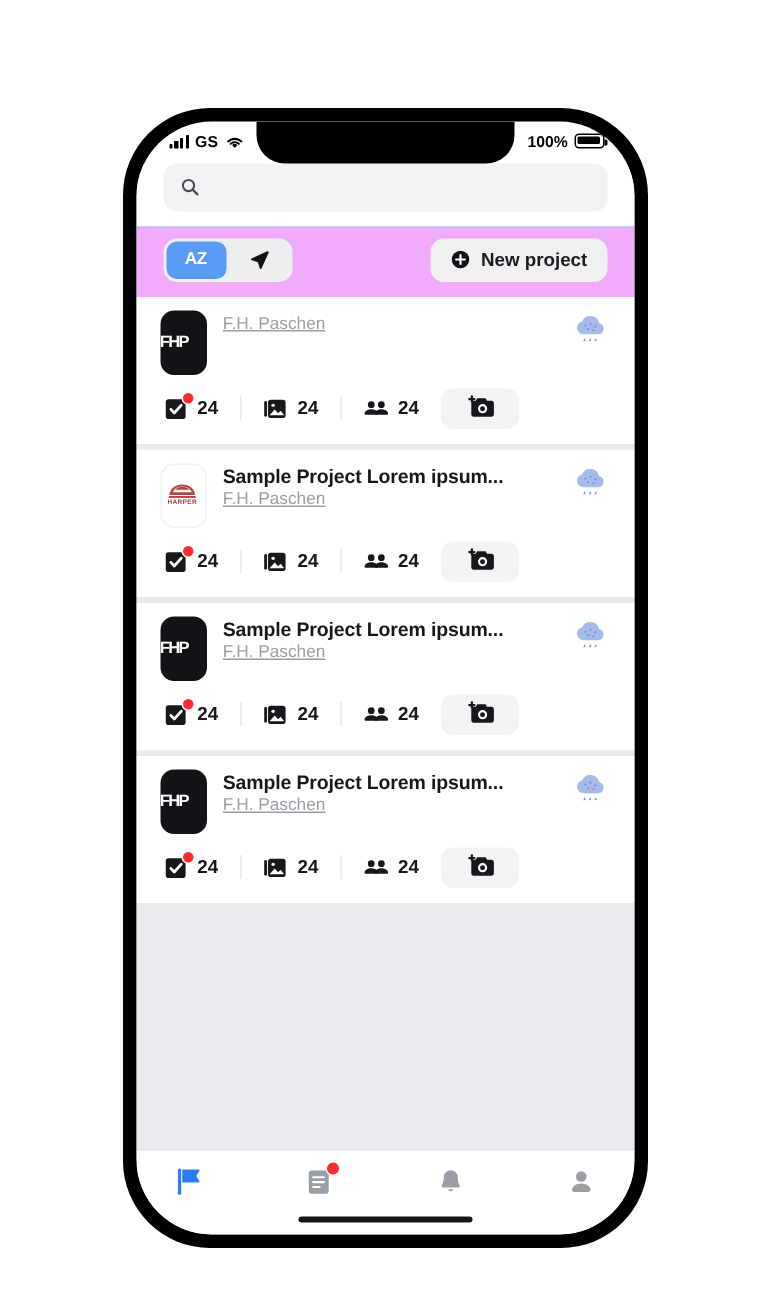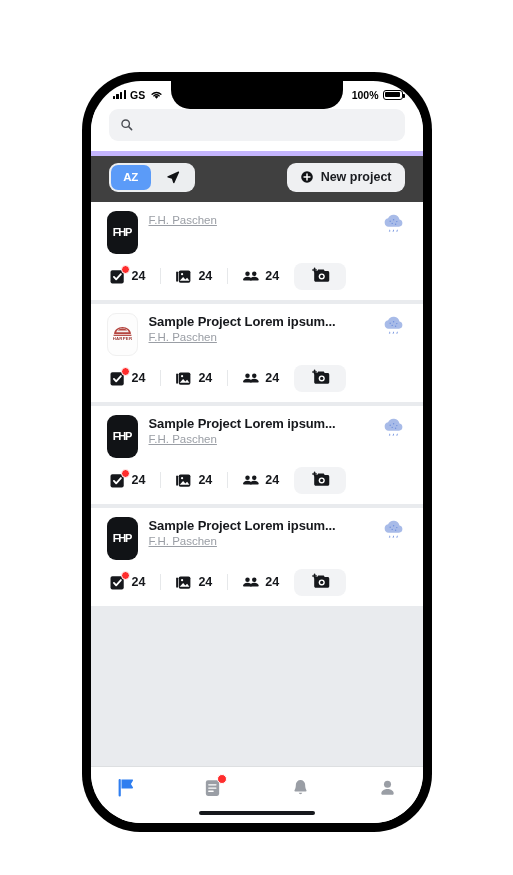--- a/index.html
+++ b/index.html
@@ -46,21 +46,21 @@
   
   .status-bar {
     height:28px; flex:0 0 28px;
     display:flex; align-items:center;
     justify-content:space-between;
     padding:0 20px 0 22px;
     font-size:10.5px; font-weight:bold;
     color:#000; z-index:45; position:relative;
   }
   .status-left { display:flex; align-items:center; gap:4px; }
-  .status-right { display:flex; align-items:center; gap:4px; }
+  .status-right { display:flex; gap:4px; }
   .bars { display:flex; align-items:flex-end; gap:1.3px; height:9px; }
   .bars i { width:2.4px; background:#000; border-radius:.5px; display:block; }
   .bars i:nth-child(1){height:3.5px;}
   .bars i:nth-child(2){height:5.3px;}
   .bars i:nth-child(3){height:7px;}
   .bars i:nth-child(4){height:9px;}
   .carrier { font-size:10.5px; letter-spacing:.2px; }
   .battery-pct { font-size:10.5px; }
   .battery {
     width:20px; height:10px; border:1.4px solid #000;
@@ -92,22 +92,22 @@
   .search-input {
     border:none; outline:none; background:transparent;
     font-family:"Liberation Sans", sans-serif;
     font-size:13px; color:#44474c; width:100%;
   }
   .search-input::placeholder { color:#a2a6ad; }
 
   
   .toolbar {
     display:flex; align-items:center; justify-content:space-between;
-    padding:7px 18px 10px 18px; background:#404040;
-    border-top:5px solid #c4b5fd;
+    padding:7px 18px 10px 18px; background:#f0abfc;
+    border-top:1px solid #c4b5fd;
   }
   .segment {
     display:flex; background:#eceef0; border-radius:9px;
     padding:2px; gap:2px;
   }
   .seg-btn {
     width:40px; height:25px;
     display:flex; align-items:center; justify-content:center;
     border-radius:7px; cursor:pointer; border:none; background:transparent;
   }
@@ -128,21 +128,21 @@
     background:#e9ebee; position:relative;
   }
   .card {
     background:#fff; padding:9px 16px 10px 16px;
     margin-bottom:4px;
   }
   .card-top { display:flex; align-items:flex-start; gap:11px; }
   .logo {
     width:31px; height:43px; flex:0 0 31px;
     border-radius:9px; background:#111316;
-    display:flex; align-items:center; justify-content:center;
+    display:flex; align-items:center; justify-content:flex-start;
     overflow:hidden;
   }
   .logo.harper { background:#fdfdfd; border:1px solid #f0f0f0; }
   .logo-fhp { font-size:11px; font-weight:bold; color:#fff; letter-spacing:-1.1px; }
   .card-texts { flex:1 1 auto; min-width:0; padding-top:1px; }
   .card-title {
     font-size:13px; font-weight:bold; color:#16181c;
     white-space:nowrap; overflow:hidden; text-overflow:clip;
     letter-spacing:-.1px;
   }

